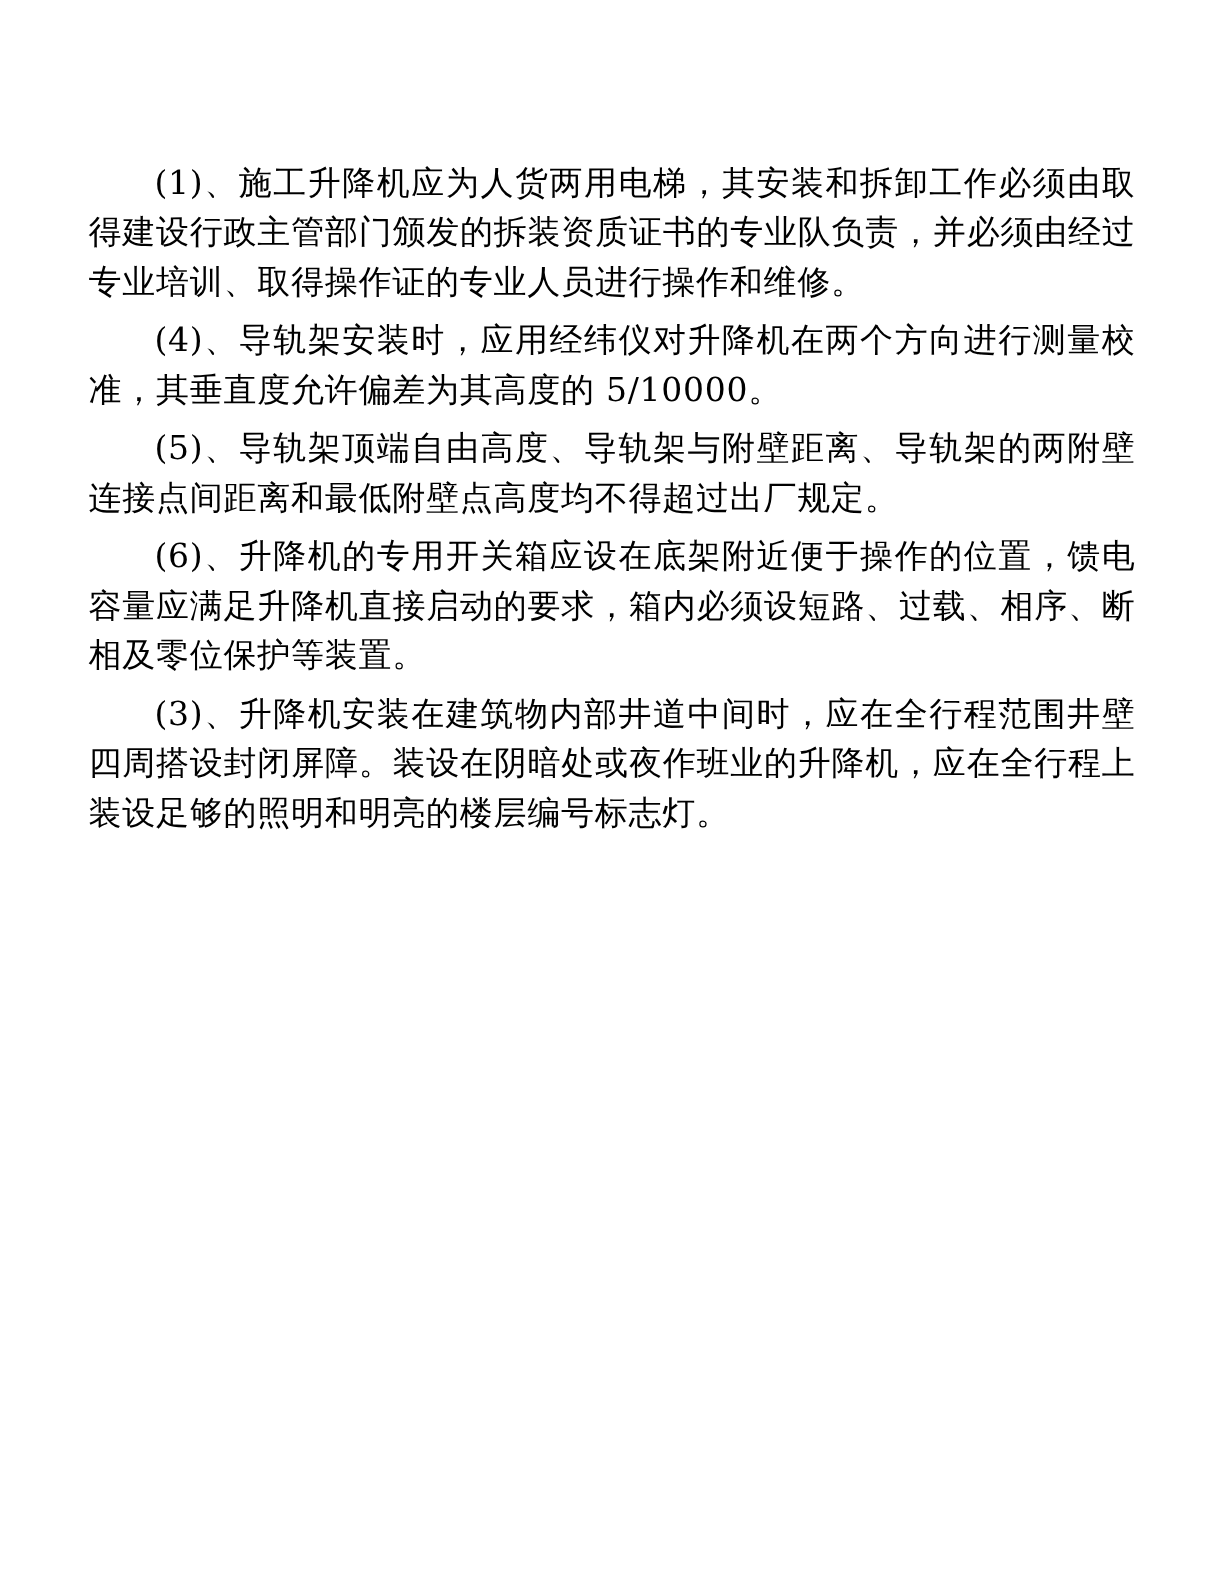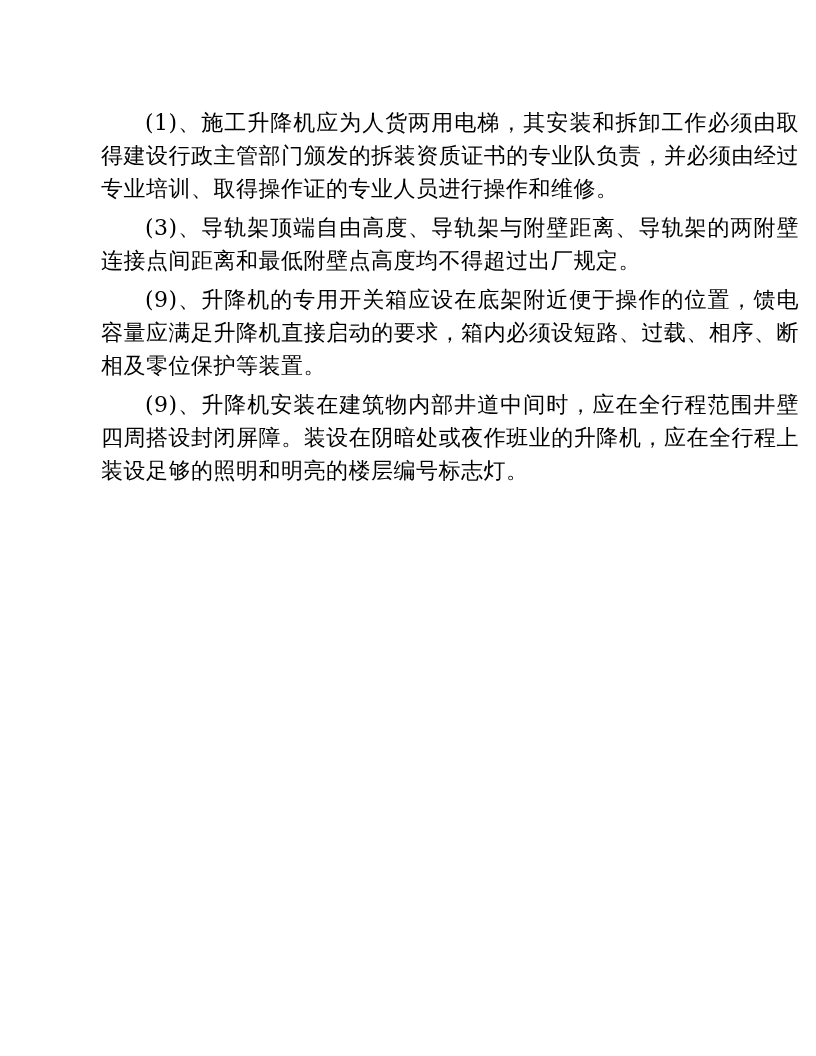--- a/index.html
+++ b/index.html
@@ -11,38 +11,38 @@
     position: relative;
     width: 816px;
     height: 1056px;
     background: #ffffff;
     box-sizing: border-box;
     padding: 106px 59px 0 59px;
     overflow: hidden;
   }
   .doc-body {
     width: 100%;
-    margin-left: 42px;
   }
   .para {
     margin: 0 0 6px 0;
     padding: 0;
     font-family: "DejaVu Serif", "Liberation Serif", serif;
     font-size: 22px;
     line-height: 33px;
     color: #000000;
     text-align: justify;
     text-indent: 2em;
     letter-spacing: 0.5px;
     word-break: break-all;
   }
 </style>
 </head>
 <body>
 
 <div class="doc-page">
   <div class="doc-body">
       <p class="para">(1)、施工升降机应为人货两用电梯，其安装和拆卸工作必须由取得建设行政主管部门颁发的拆装资质证书的专业队负责，并必须由经过专业培训、取得操作证的专业人员进行操作和维修。</p>
-      <p class="para">(3)、导轨架顶端自由高度、导轨架与附壁距离、导轨架的两附壁连接点间距离和最低附壁点高度均不得超过出厂规定。</p>
-      <p class="para">(9)、升降机的专用开关箱应设在底架附近便于操作的位置，馈电容量应满足升降机直接启动的要求，箱内必须设短路、过载、相序、断相及零位保护等装置。</p>
-      <p class="para">(9)、升降机安装在建筑物内部井道中间时，应在全行程范围井壁四周搭设封闭屏障。装设在阴暗处或夜作班业的升降机，应在全行程上装设足够的照明和明亮的楼层编号标志灯。</p>
+      <p class="para">(4)、导轨架安装时，应用经纬仪对升降机在两个方向进行测量校准，其垂直度允许偏差为其高度的 5/10000。</p>
+      <p class="para">(5)、导轨架顶端自由高度、导轨架与附壁距离、导轨架的两附壁连接点间距离和最低附壁点高度均不得超过出厂规定。</p>
+      <p class="para">(6)、升降机的专用开关箱应设在底架附近便于操作的位置，馈电容量应满足升降机直接启动的要求，箱内必须设短路、过载、相序、断相及零位保护等装置。</p>
+      <p class="para">(3)、升降机安装在建筑物内部井道中间时，应在全行程范围井壁四周搭设封闭屏障。装设在阴暗处或夜作班业的升降机，应在全行程上装设足够的照明和明亮的楼层编号标志灯。</p>
     </div>
 </div>
 
 </body></html>

